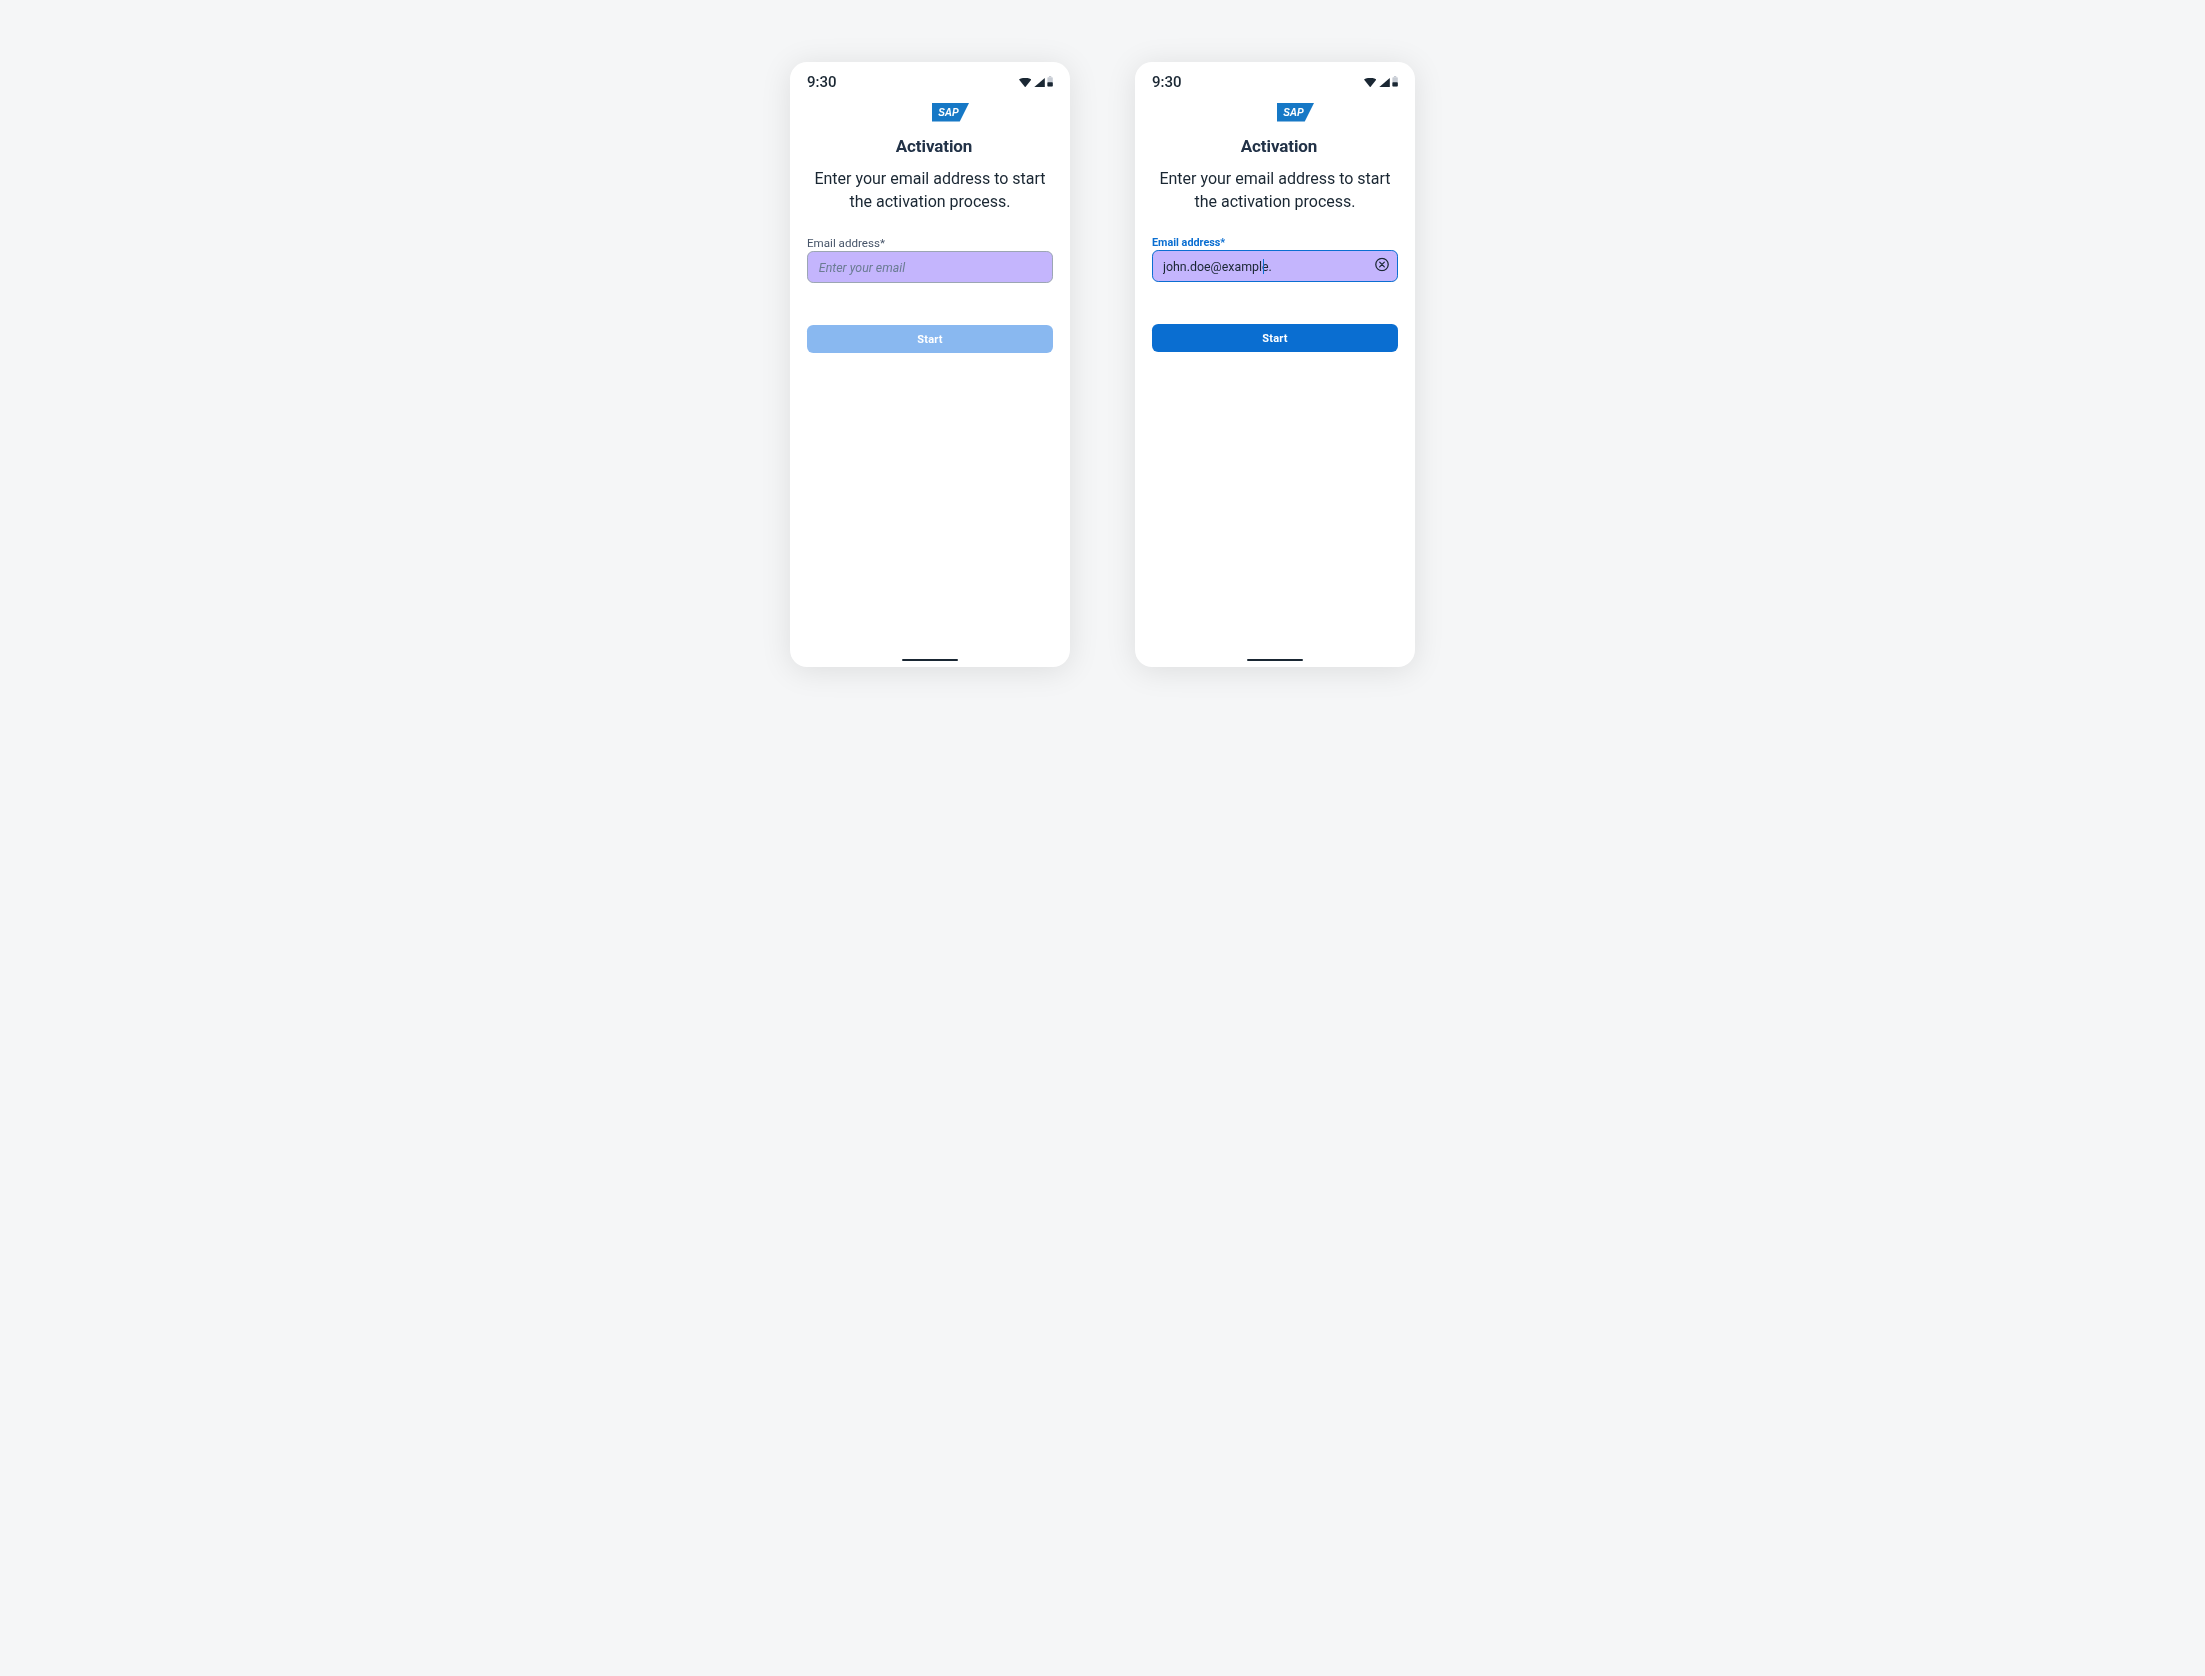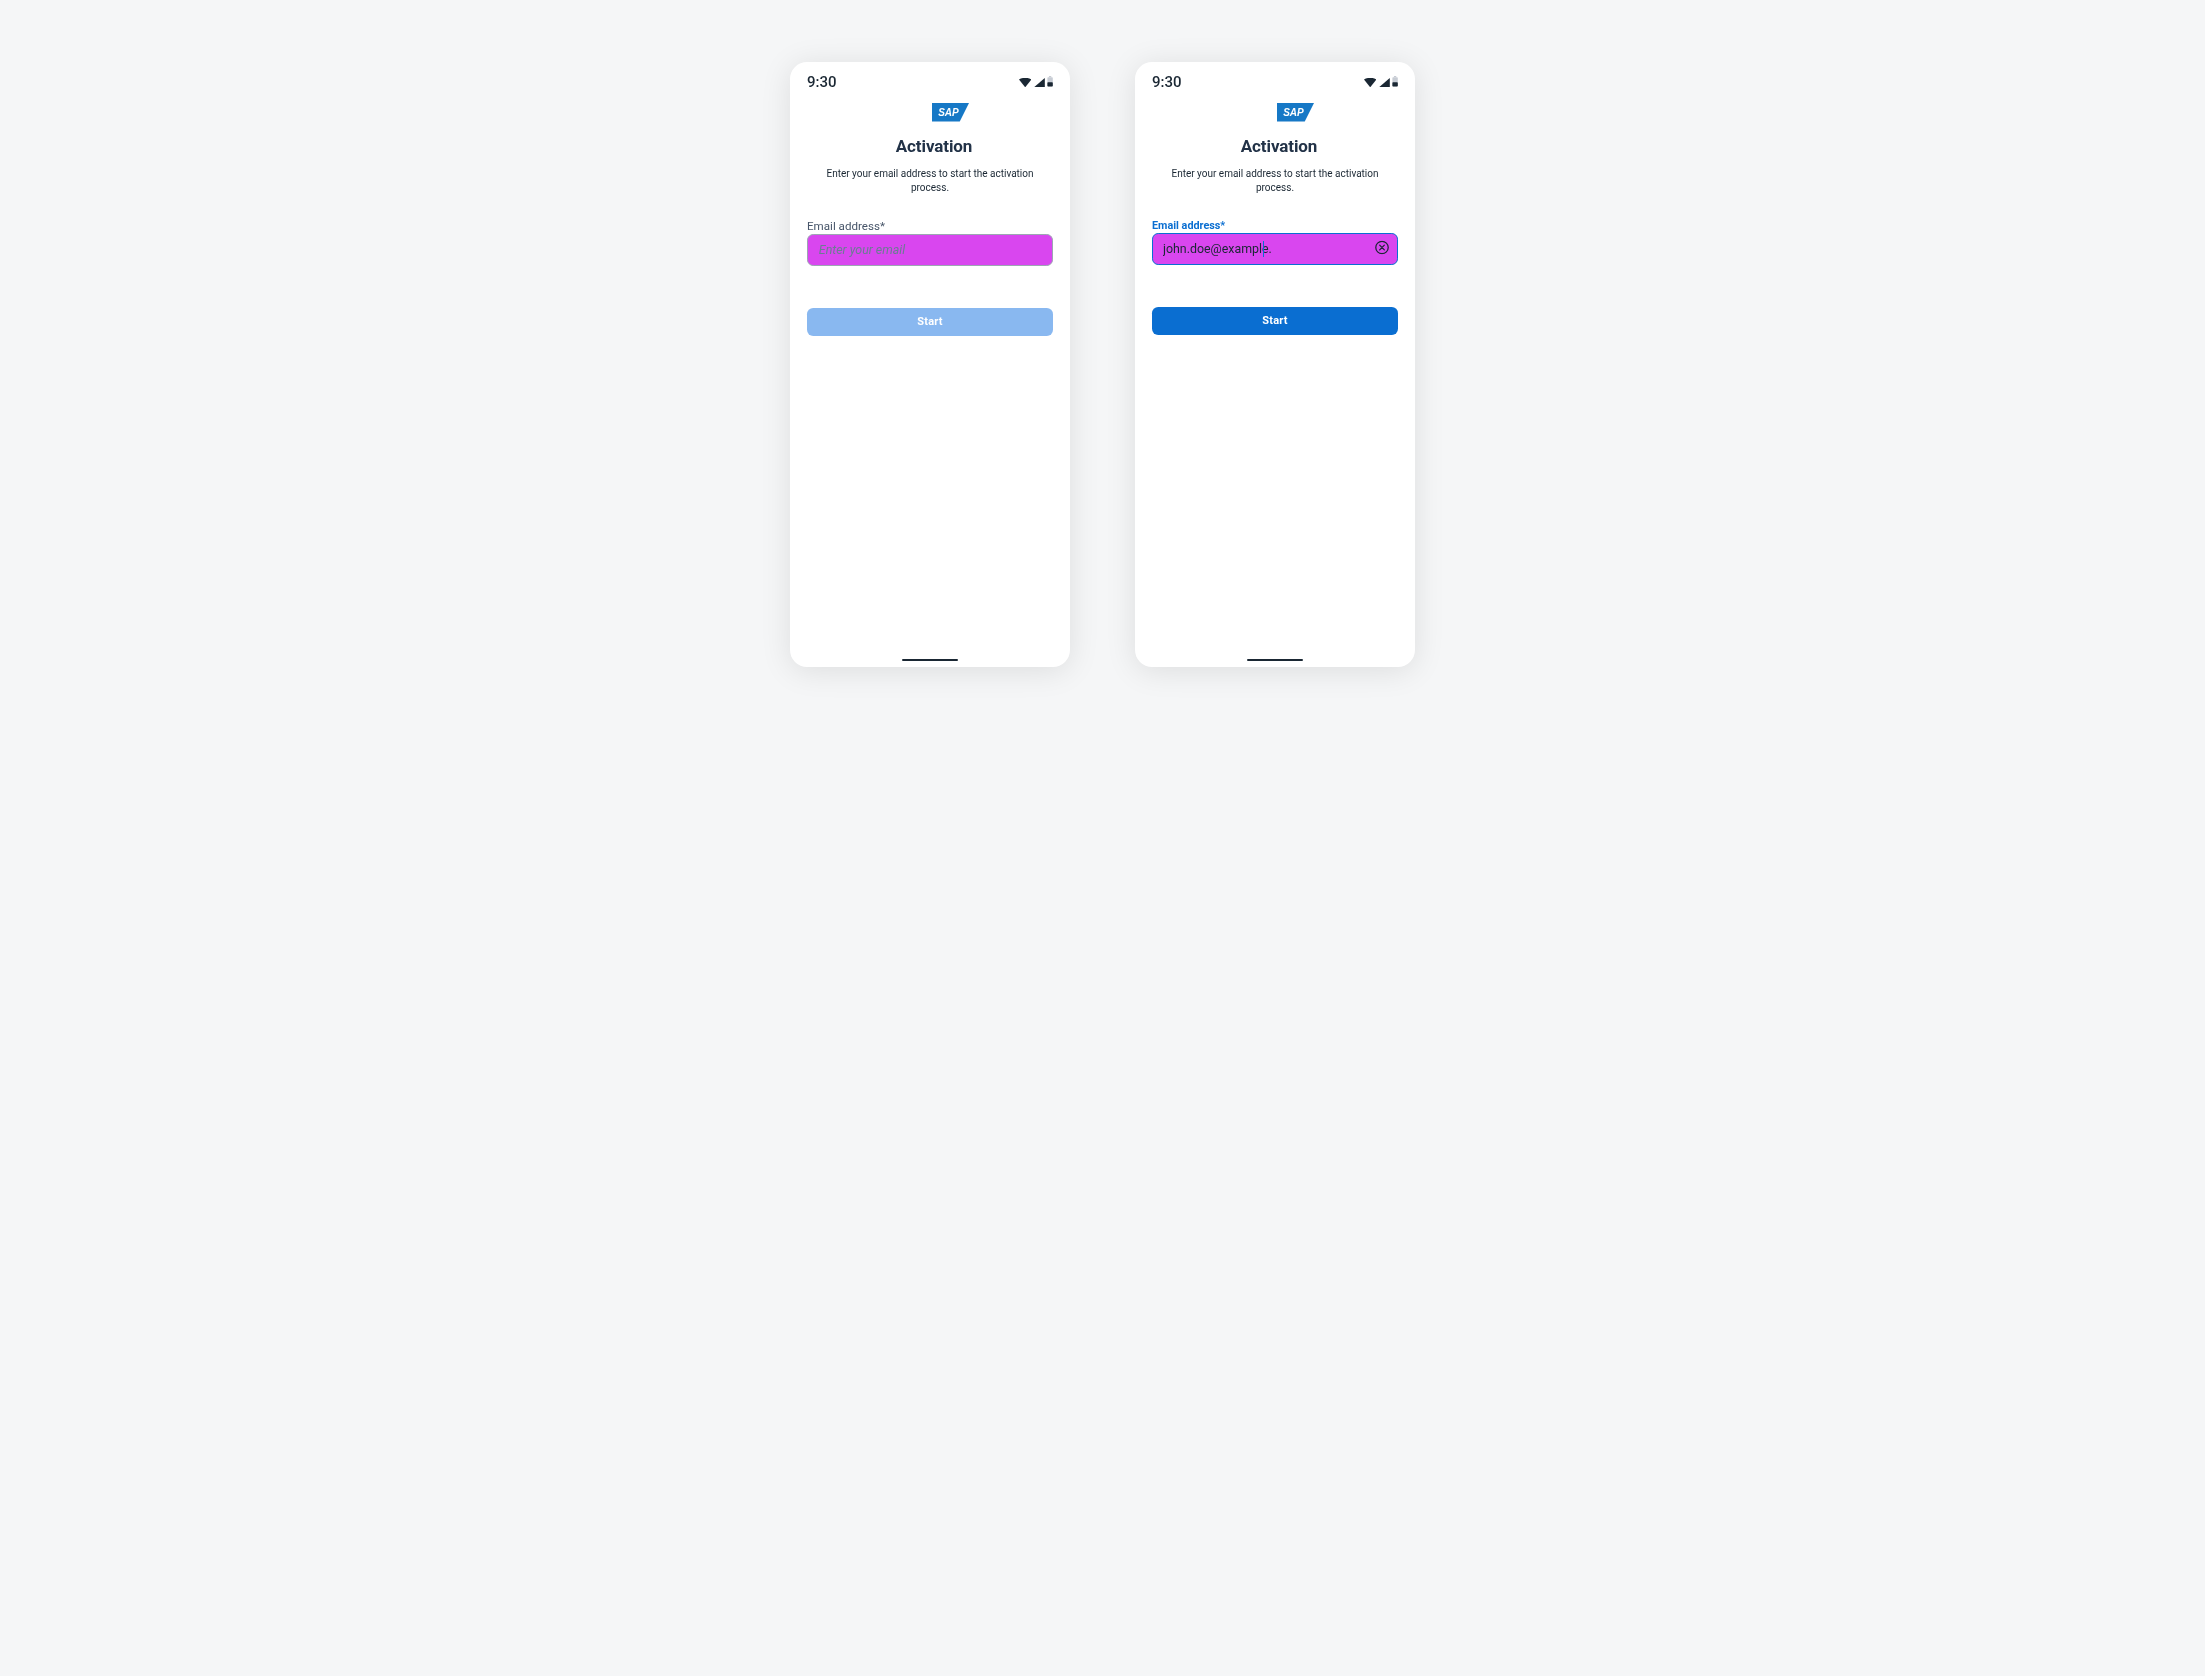--- a/index.html
+++ b/index.html
@@ -46,21 +46,21 @@
     font-size: 17px;
     font-weight: 700;
     color: #223247;
     margin-top: 14px;
     letter-spacing: -0.1px;
     padding-left: 8px;
   }
   .desc {
     text-align: center;
     color: #1a2733;
-    font-size: 10px;
+    font-size: 16px;
     line-height: 1.45;
     margin: 10.8px auto 0;
     max-width: 232px;
   }
   .form {
     padding: 0 17px;
     margin-top: 23px;
   }
   .field-label {
     font-size: 11.6px;
@@ -80,21 +80,21 @@
   }
   .text-input {
     width: 100%;
     height: 32px;
     border: 0.8px solid #9ca6b3;
     border-radius: 6.2px;
     padding: 0 10.8px;
     font-size: 12.4px;
     color: #1a2733;
     font-family: inherit;
-    background: #d946ef;
+    background: #c4b5fd;
   }
   .text-input::placeholder {
     color: #6b7c93;
     font-style: italic;
   }
   .text-input.focused {
     border: 1.5px solid #0a6ed1;
     padding: 0 31px 0 10px;
   }
   .caret {

